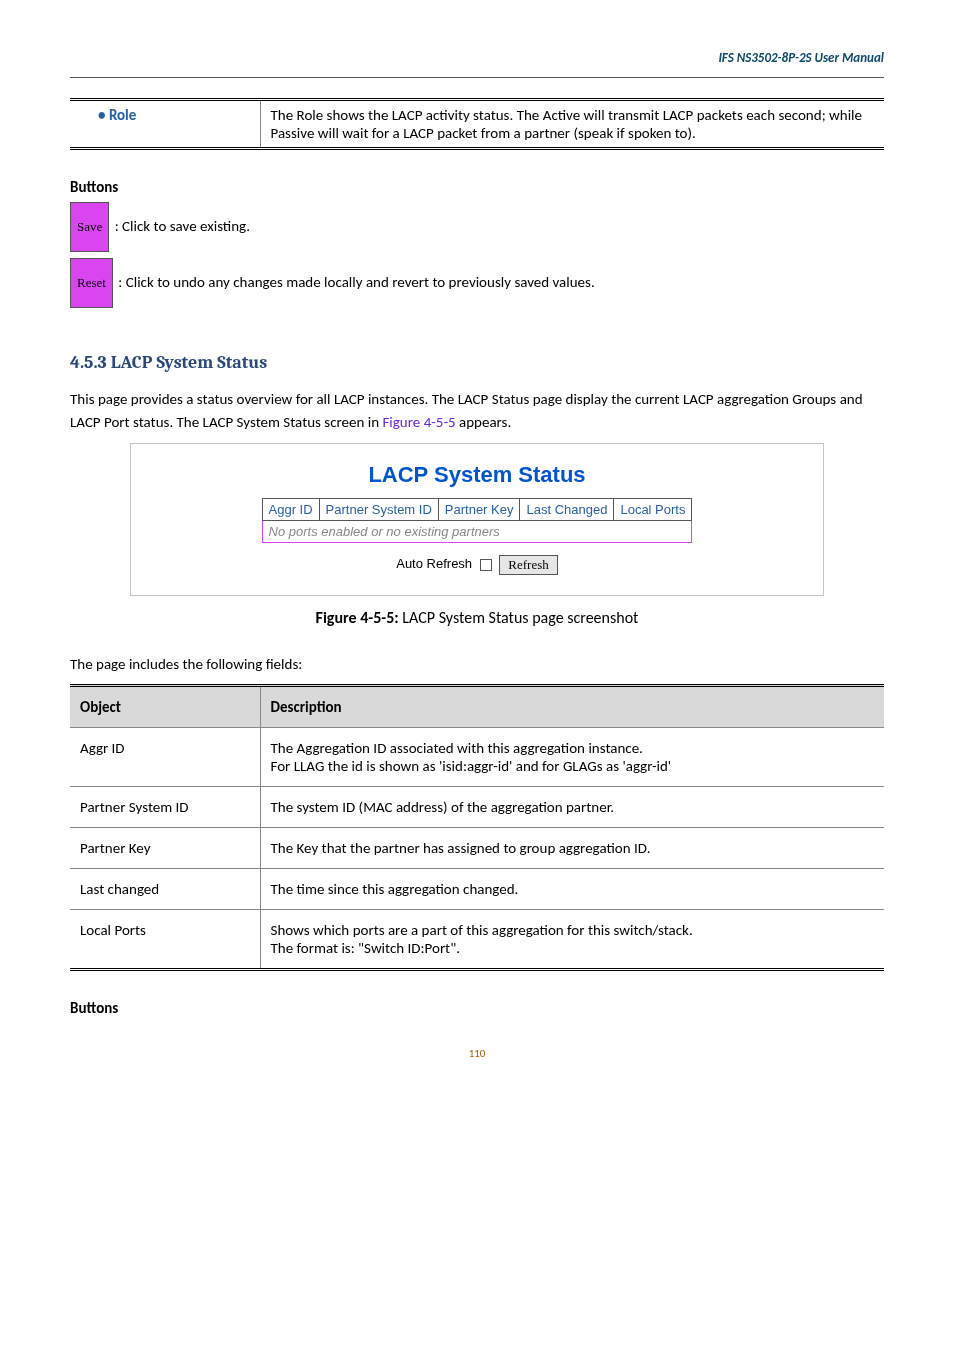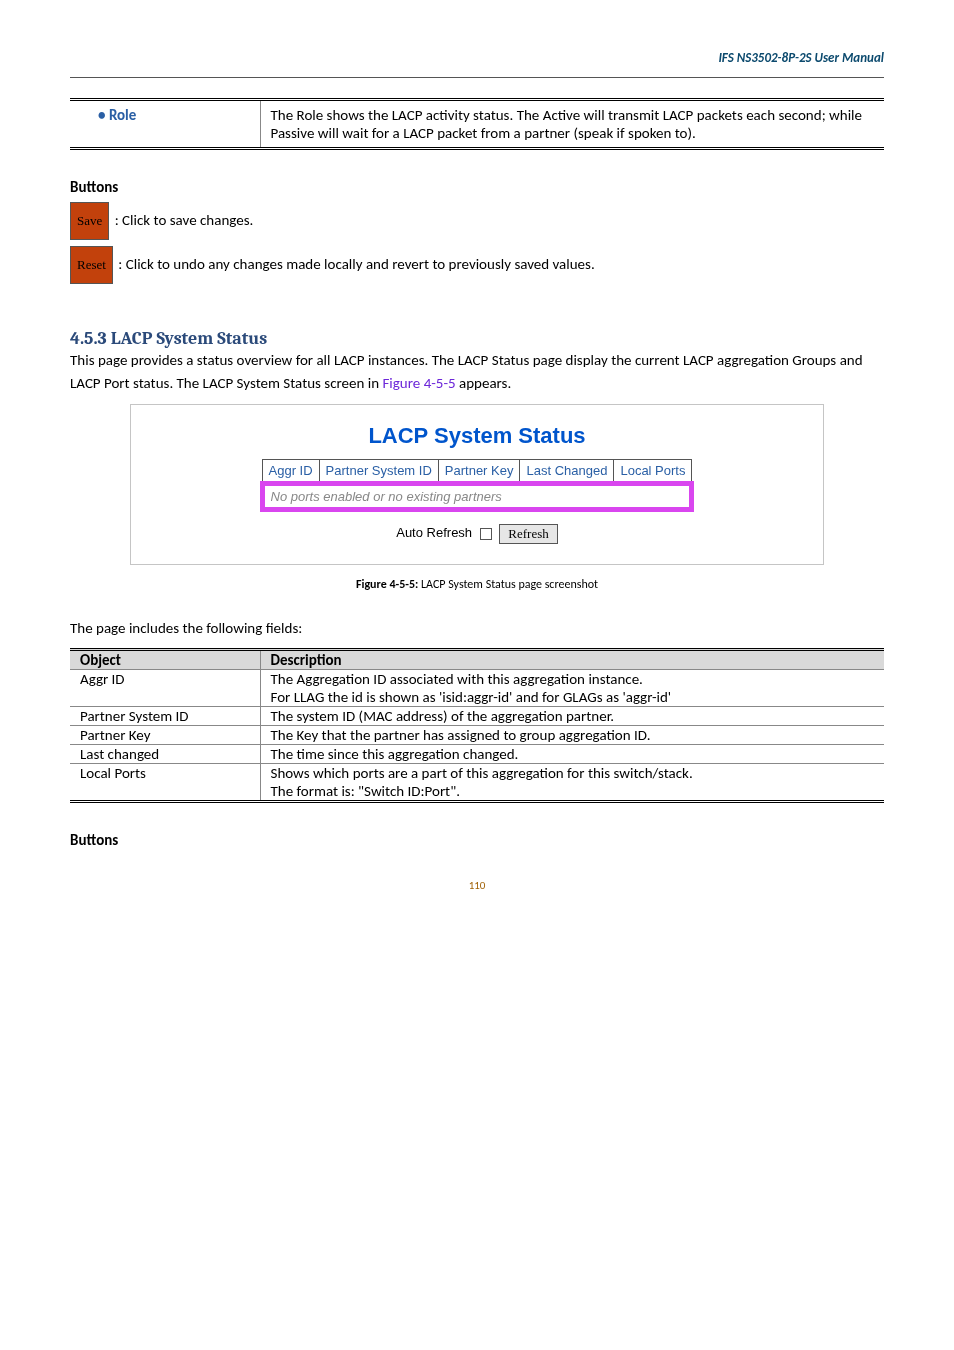--- a/index.html
+++ b/index.html
@@ -57,40 +57,40 @@
 
   .section-sub {
     font-weight: bold;
     font-size: 15px;
     margin-top: 28px;
     margin-bottom: 6px;
   }
   .btn-box {
     display: inline-block;
     border: 1px solid #555;
-    background: #c2410c;
+    background: #d946ef;
     font-family: Georgia, serif;
     font-size: 13px;
-    padding: 10px 6px;
+    padding: 16px 6px;
     margin-right: 2px;
     vertical-align: middle;
   }
   .btn-desc {
     display: inline;
     font-size: 15px;
   }
   .btn-line { margin-bottom: 6px; }
 
   h3.section-heading {
     font-family: Cambria, Georgia, serif;
     font-size: 18px;
     color: #2b4a7a;
     font-weight: bold;
     margin-top: 44px;
-    margin-bottom: 0;
+    margin-bottom: 15px;
   }
   .para {
     font-size: 15px;
     line-height: 1.55;
     margin-bottom: 8px;
   }
   .link { color: #6d28d9; }
   .figure-box {
     border: 1px solid #c5c5c5;
     padding: 18px 28px 20px 28px;
@@ -111,21 +111,21 @@
     font-size: 13px;
   }
   table.lacp-inner th {
     border: 1px solid #555;
     padding: 3px 6px;
     color: #2a5fa5;
     font-weight: normal;
     background: #fff;
   }
   table.lacp-inner td {
-    border: 5px solid #d946ef;
+    border: 1px solid #d946ef;
     padding: 3px 6px;
     font-style: italic;
     color: #888;
     text-align: left;
   }
   .auto-refresh {
     margin-top: 12px;
     font-family: Arial, sans-serif;
     font-size: 13px;
     color: #000000;
@@ -142,34 +142,34 @@
   .refresh-check {
     display: inline-block;
     width: 12px;
     height: 12px;
     border: 1px solid #555;
     vertical-align: middle;
     margin: 0 4px;
   }
   .caption {
     text-align: center;
-    font-size: 12px;
+    font-size: 16px;
     margin: 12px 0 26px 0;
   }
   .caption b { font-weight: bold; }
 
   table.fields {
     width: 100%;
     border-collapse: collapse;
     margin: 0 auto 22px auto;
     border-top: 3px double #000;
     border-bottom: 3px double #000;
   }
   table.fields th, table.fields td {
-    padding: 0 10px;
+    padding: 11px 10px;
     font-size: 15px;
     text-align: left;
     vertical-align: top;
   }
   table.fields th {
     background: #d9d9d9;
     font-weight: bold;
     border: 1px solid #888;
   }
   table.fields td {
@@ -201,21 +201,21 @@
     </td>
     <td>The Role shows the LACP activity status. The Active will transmit LACP packets each second; while Passive will wait for a LACP packet from a partner (speak if spoken to).</td>
   </tr>
 </tbody>
   </table>
 
 <div class="section-sub">Buttons</div>
 
 <div class="btn-line">
   <span class="btn-box">Save</span>
-  <span class="btn-desc">: Click to save changes.</span>
+  <span class="btn-desc">: Click to save existing.</span>
 </div>
 <div class="btn-line">
   <span class="btn-box">Reset</span>
   <span class="btn-desc">: Click to undo any changes made locally and revert to previously saved values.</span>
 </div>
 
 <h3 class="section-heading">
   <span>4.5.3</span>
   <span>LACP System Status</span>
 </h3>

